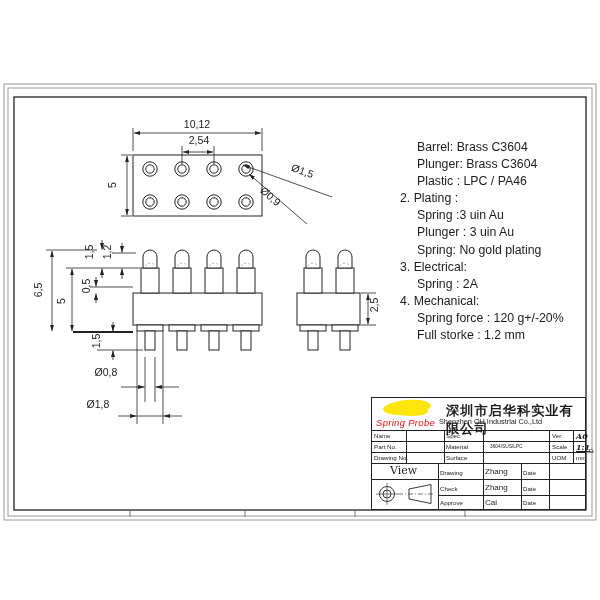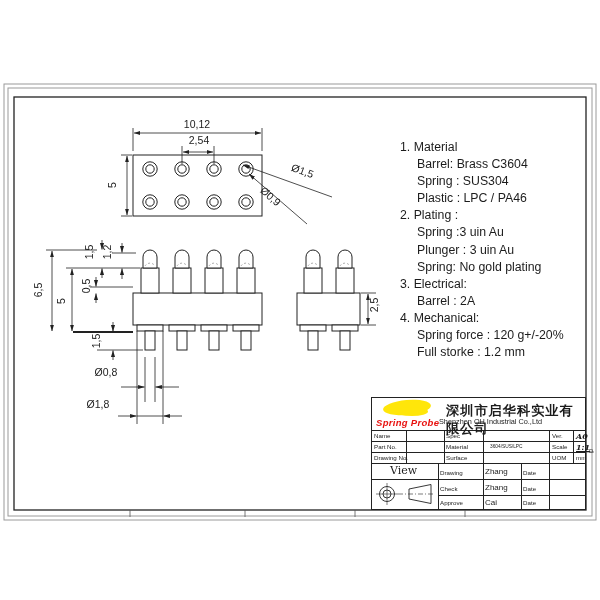--- a/index.html
+++ b/index.html
@@ -11,21 +11,21 @@
   .rot{transform:translate(-50%,-50%) rotate(-90deg);}
   .note-block{position:absolute;left:400px;top:139px;width:190px;}
   .note{font-size:12.3px;line-height:17.1px;white-space:nowrap;}
   .note.ind{padding-left:17px;}
   
   .tb{position:absolute;left:371px;top:397px;width:215px;height:113px;border:1px solid #222;box-sizing:border-box;}
   .hl,.vl{position:absolute;background:#222;}
   .cell{position:absolute;font-size:6.2px;white-space:nowrap;}
   .val{font-family:"DejaVu Serif",serif;font-style:italic;font-weight:bold;font-size:8px;}
   .blob{position:absolute;background:#ffe60a;border-radius:50%;}
-  .logo-red{position:absolute;left:4px;top:19px;font-size:9.5px;font-weight:bold;font-style:italic;color:#e8120f;letter-spacing:.3px;}
+  .logo-red{position:absolute;left:4px;top:19px;font-size:9.5px;font-weight:normal;font-style:italic;color:#e8120f;letter-spacing:.3px;}
   .cn{position:absolute;left:66px;top:4px;font-size:13.2px;font-weight:600;letter-spacing:1px;font-family:"DejaVu Sans",sans-serif;margin-left:8px;}
   .en{position:absolute;left:67px;top:19px;font-size:7.3px;}
   .zone{position:absolute;font-size:6px;color:#333;}
 </style>
 </head>
 <body>
 
 <div class="page">
 
   <svg width="600" height="600" viewBox="0 0 600 600">
@@ -187,30 +187,29 @@
   <span class="t rot" style="left:61px;top:301px;">5</span>
   <span class="t rot" style="left:86px;top:286px;">0,5</span>
   <span class="t rot" style="left:89px;top:252px;">1,5</span>
   <span class="t rot" style="left:107px;top:252px;">1,2</span>
   <span class="t rot" style="left:96px;top:341px;">1,5</span>
   <span class="t ctr" style="left:106px;top:372px;">Ø0,8</span>
   <span class="t ctr" style="left:98px;top:404px;">Ø1,8</span>
   <span class="t rot" style="left:374px;top:305px;">2,5</span>
 
   <div class="note-block">
-    <div class="note">1. Material</div>
     <div class="note ind">Barrel: Brass C3604</div>
-    <div class="note ind">Spring : SUS304</div>
+    <div class="note ind">Plunger: Brass C3604</div>
     <div class="note ind">Plastic : LPC / PA46</div>
     <div class="note">2. Plating :</div>
     <div class="note ind">Spring :3 uin Au</div>
     <div class="note ind">Plunger : 3 uin Au</div>
     <div class="note ind">Spring: No gold plating</div>
     <div class="note">3. Electrical:</div>
-    <div class="note ind">Barrel : 2A</div>
+    <div class="note ind">Spring : 2A</div>
     <div class="note">4. Mechanical:</div>
     <div class="note ind">Spring force : 120 g+/-20%</div>
     <div class="note ind">Full storke : 1.2 mm</div>
   </div>
 
   <div class="tb">
 
     <div class="hl" style="left:0;top:32px;width:213px;height:1px;"></div>
     <div class="hl" style="left:0;top:43px;width:213px;height:1px;"></div>
     <div class="hl" style="left:0;top:54px;width:213px;height:1px;"></div>

